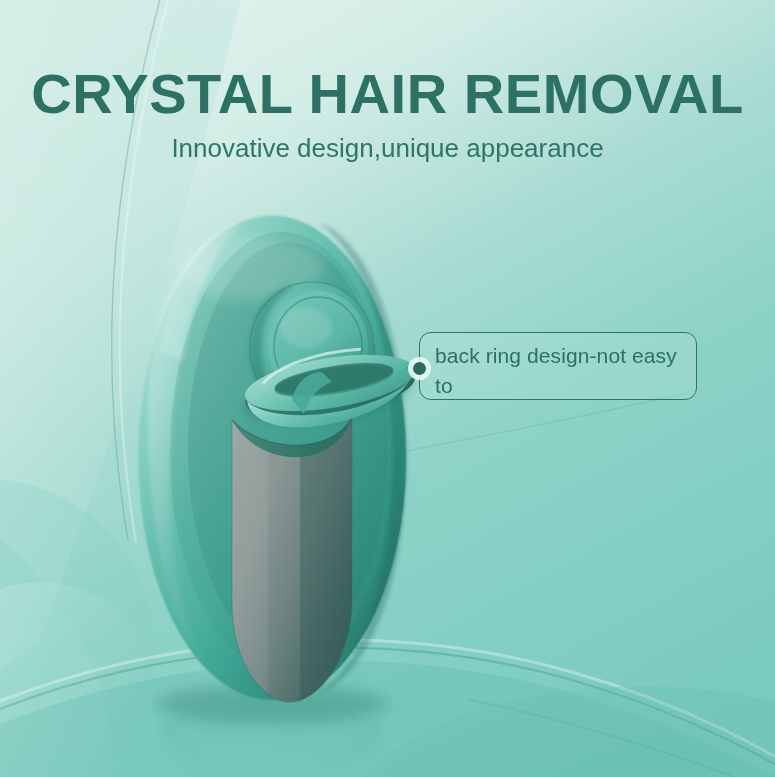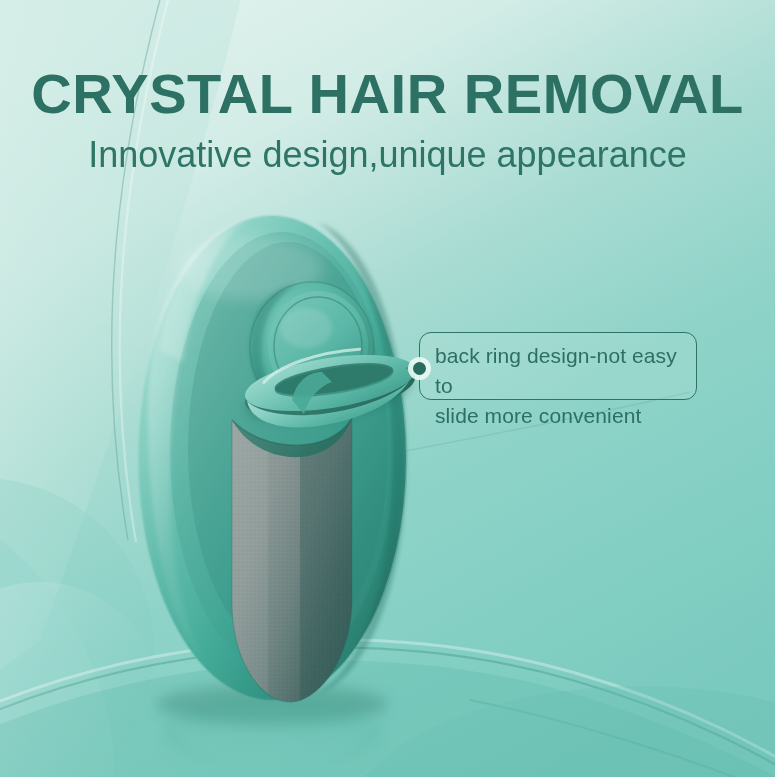--- a/index.html
+++ b/index.html
@@ -40,21 +40,21 @@
     white-space: nowrap;
     transform: scaleX(1.02);
     -webkit-font-smoothing: antialiased;
   }
   .subhead {
     position: absolute;
     left: 0;
     top: 133px;
     width: 775px;
     text-align: center;
-    font-size: 36px;
+    font-size: 26px;
     font-weight: normal;
     color: #2f7567;
     line-height: 1.2;
     white-space: nowrap;
   }
 
   
   .callout-box {
     position: absolute;
     left: 419px;
@@ -326,18 +326,17 @@
     </g>
   </svg>
 
   <div class="headline">CRYSTAL HAIR REMOVAL</div>
 
   <div class="subhead">Innovative design,unique appearance</div>
 
   <div class="callout-box"></div>
   <div class="callout-text">
     <div>back ring design-not easy to</div>
-    <div>slide more convenient</div>
   </div>
   <div class="callout-dot-ring"></div>
   <div class="callout-dot"></div>
 
 </div>
 
 </body></html>

